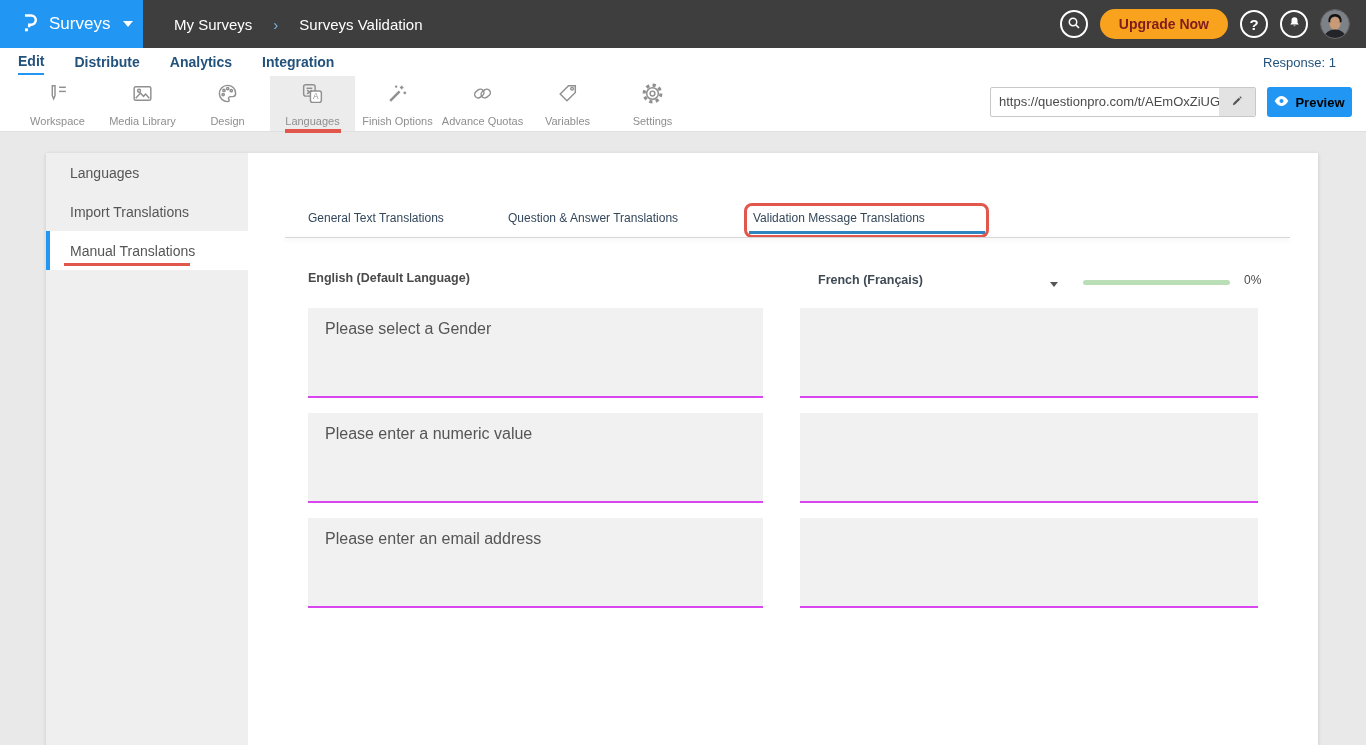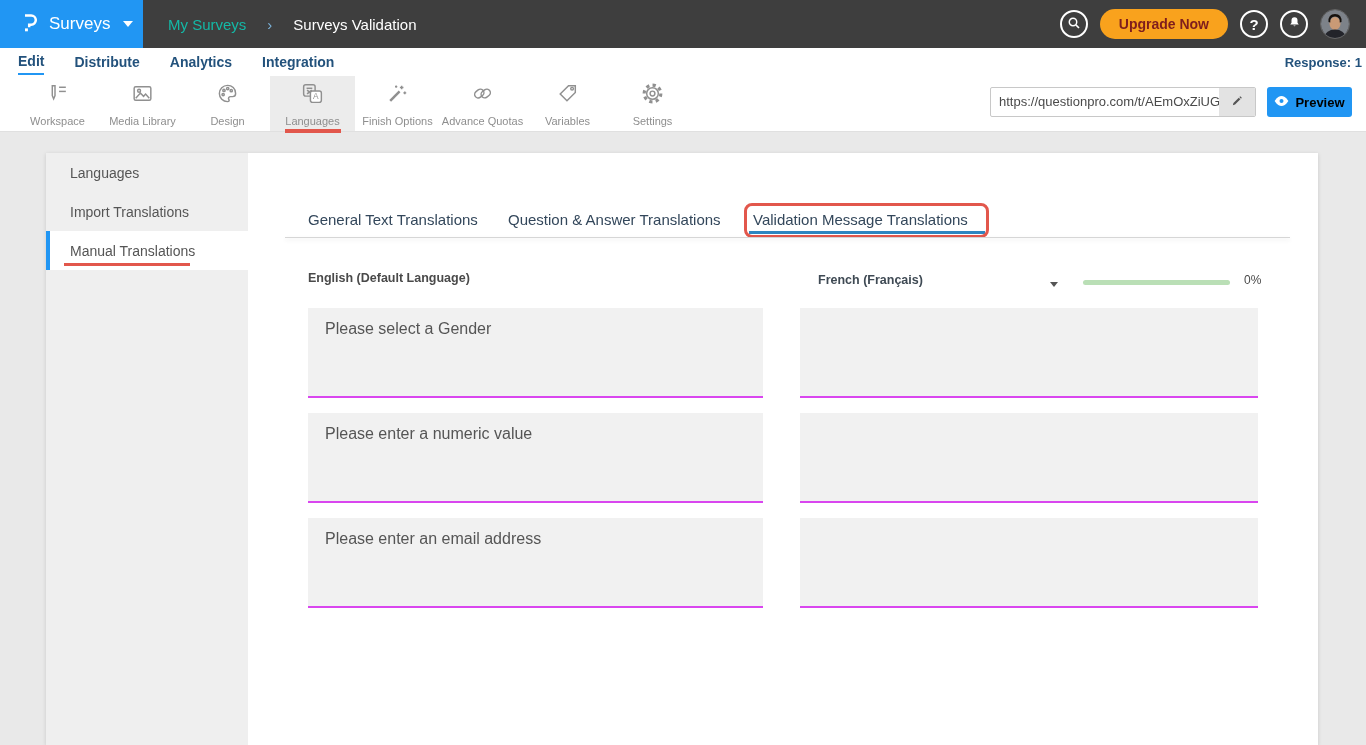--- a/index.html
+++ b/index.html
@@ -5,33 +5,33 @@
   * { margin:0; padding:0; box-sizing:border-box; }
   html,body { width:1366px; height:745px; overflow:hidden; }
   body { font-family:"Liberation Sans", sans-serif; background:#e9e9e9; position:relative; }
 
   
   .topbar { position:absolute; top:0; left:0; width:1366px; height:48px; background:#3e3e3e; display:flex; align-items:center; }
   .logo-box { width:143px; height:48px; background:#2196f3; display:flex; align-items:center; padding-left:20px; gap:9px; cursor:pointer; }
   .logo-box .product { color:#fff; font-size:17px; }
   .caret-down-white { width:0; height:0; border-left:5px solid transparent; border-right:5px solid transparent; border-top:6px solid #fff; margin-left:4px; }
   .breadcrumb { display:flex; align-items:center; margin-left:25px; font-size:15px; }
-  .crumb-parent { color:#14b8a6; cursor:pointer; }
+  .crumb-parent { color:#ffffff; cursor:pointer;margin-left:6px; }
   .crumb-sep { color:#7cb4dc; margin:0 21px; font-size:15px; }
   .crumb-current { color:#ffffff; }
   .topbar-right { margin-left:auto; display:flex; align-items:center; gap:12px; padding-right:16px; }
   .circle-btn { width:28px; height:28px; border:2px solid #fff; border-radius:50%; display:flex; align-items:center; justify-content:center; color:#fff; font-weight:bold; font-size:15px; cursor:pointer; }
   .upgrade-btn { height:30px; padding:0 19px; background:#f9a21d; border:none; border-radius:16px; color:#7f1d1d; font-weight:bold; font-size:14px; cursor:pointer; font-family:"Liberation Sans",sans-serif; }
   .avatar { width:30px; height:30px; border-radius:50%; overflow:hidden; cursor:pointer; border:1px solid #666; }
 
   
   .surveynav { position:absolute; top:48px; left:0; width:1366px; height:28px; background:#fff; display:flex; align-items:center; padding-left:18px; gap:30px; }
   .surveynav .nav-item { font-size:14px; font-weight:bold; color:#23527c; cursor:pointer; line-height:24px; }
   .surveynav .nav-item.active { border-bottom:2px solid #2196f3; }
-  .response-count { margin-left:auto; padding-right:4px; font-size:13px; font-weight:bold; color:#23527c; }
+  .response-count { margin-left:auto; padding-right:30px; font-size:13px; font-weight:normal; color:#23527c; }
 
   
   .toolbar { position:absolute; top:76px; left:0; width:1366px; height:56px; background:#fff; border-bottom:1px solid #e0e0e0; display:flex; align-items:stretch; padding-left:15px; }
   .tool-item { width:85px; display:flex; flex-direction:column; align-items:center; justify-content:center; gap:5px; cursor:pointer; position:relative; }
   .tool-item .tlabel { font-size:11px; color:#8e8e8e; white-space:nowrap; }
   .tool-item svg { stroke:#909090; fill:none; stroke-width:1.4; }
   .tool-item.active { background:#ececec; }
   .tool-item.active .red-underline { position:absolute; bottom:-2px; left:50%; transform:translateX(-50%); width:56px; height:4px; background:#e2574c; }
   .url-group { position:absolute; right:110px; top:11px; width:266px; height:30px; border:1px solid #c8c8c8; border-radius:2px; background:#fff; display:flex; overflow:hidden; }
   .url-text { flex:1; font-size:13px; color:#4a4a4a; line-height:28px; padding:0 8px; white-space:nowrap; overflow:hidden; }
@@ -40,21 +40,21 @@
 
   
   .panel { position:absolute; left:46px; top:153px; width:1272px; height:592px; background:#fff; box-shadow:0 1px 4px rgba(0,0,0,0.14); }
   .side { position:absolute; left:0; top:0; width:202px; height:592px; background:#efefef; }
   .side-item { height:39px; display:flex; align-items:center; padding-left:24px; font-size:14px; color:#555; cursor:pointer; position:relative; }
   .side-item.active { background:#fff; border-left:4px solid #2196f3; padding-left:20px; }
   .side-item.active .red-underline { position:absolute; left:14px; bottom:4px; width:126px; height:3px; background:#e2574c; }
 
   .main { position:absolute; left:202px; top:0; width:1070px; height:592px; }
   .tabs-divider { position:absolute; left:37px; top:84px; width:1005px; height:1px; background:#d6d6d6; box-shadow:0 2px 4px rgba(0,0,0,0.12); }
-  .tab { position:absolute; top:58px; font-size:15px; color:#33475b; cursor:pointer; white-space:nowrap; }
+  .tab { position:absolute; top:58px; font-size:12px; color:#33475b; cursor:pointer; white-space:nowrap; }
   .tab1 { left:60px; } .tab2 { left:260px; } .tab3 { left:505px; }
   .tab-underline { position:absolute; left:501px; top:78px; width:236px; height:3px; background:#2e86c1; }
   .annotation-box { position:absolute; left:496px; top:50px; width:245px; height:35px; border:3px solid #e2574c; border-radius:8px; pointer-events:none; }
 
   .col-header { position:absolute; font-size:12.5px; font-weight:bold; color:#4a4a4a; }
   .src-header { left:60px; top:118px; }
   .lang-select { position:absolute; left:570px; top:120px; width:240px; display:flex; align-items:flex-end; cursor:pointer; }
   .lang-select .lname { font-size:12.5px; font-weight:bold; color:#3f4a54; }
   .caret-down-dark { width:0; height:0; border-left:4px solid transparent; border-right:4px solid transparent; border-top:5px solid #555; margin-left:auto; }
   .progress-track { position:absolute; left:835px; top:127px; width:147px; height:5px; border-radius:3px; background:#badfb6; }

